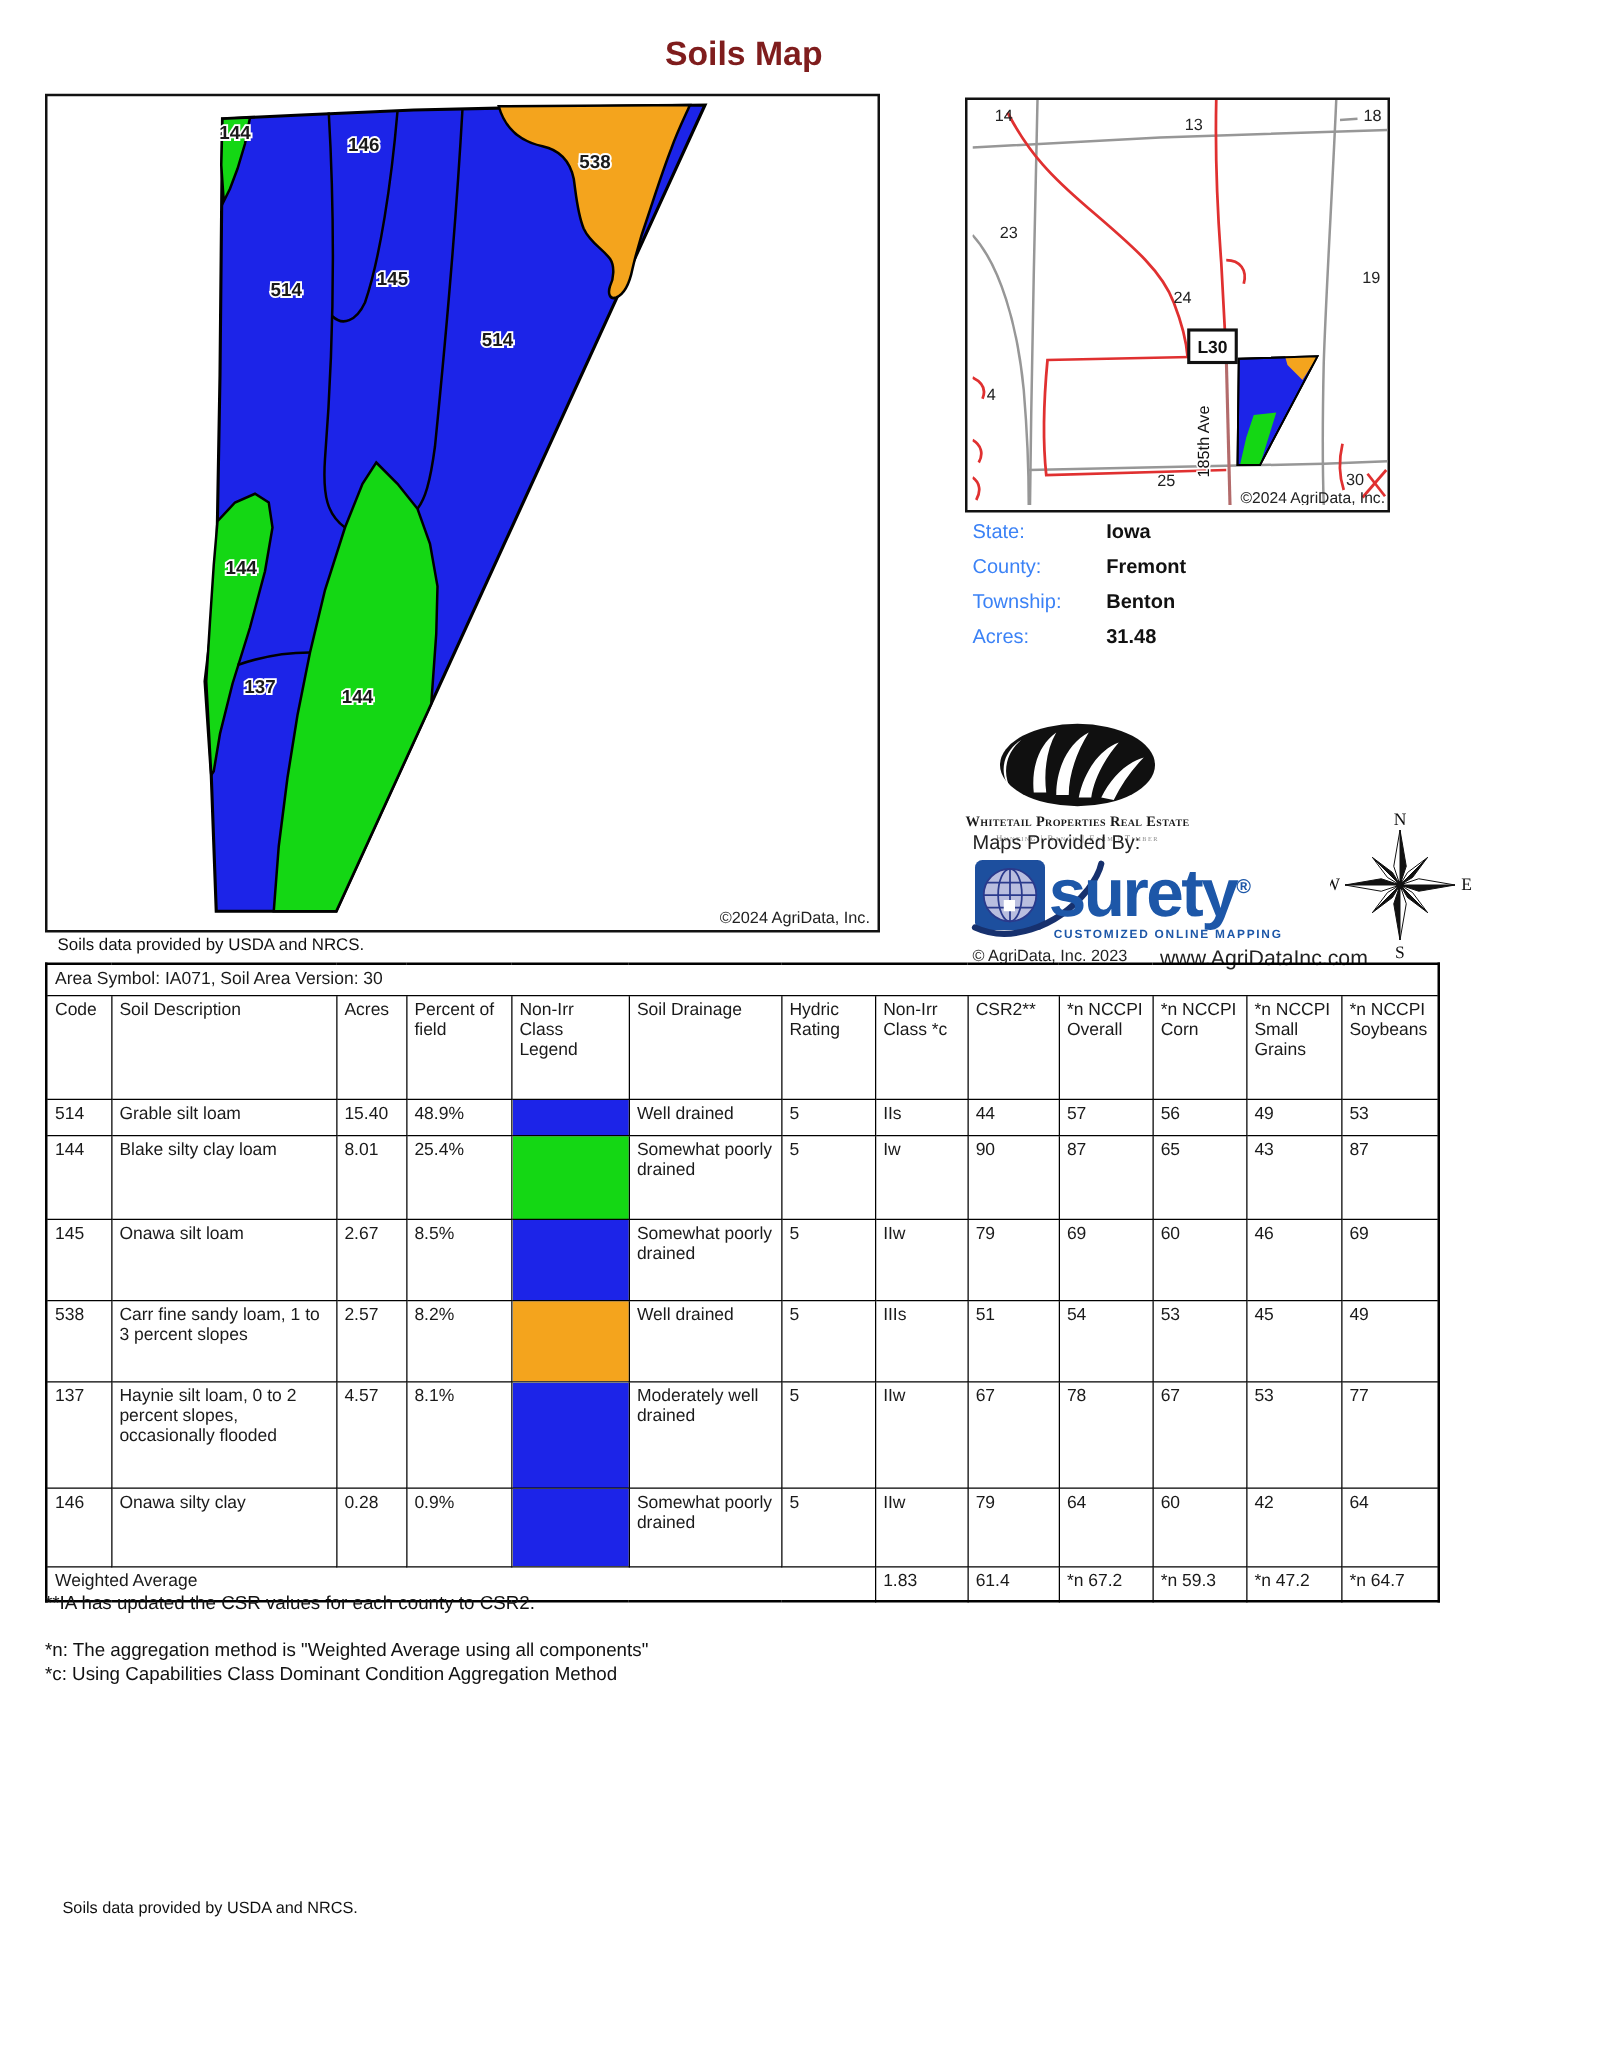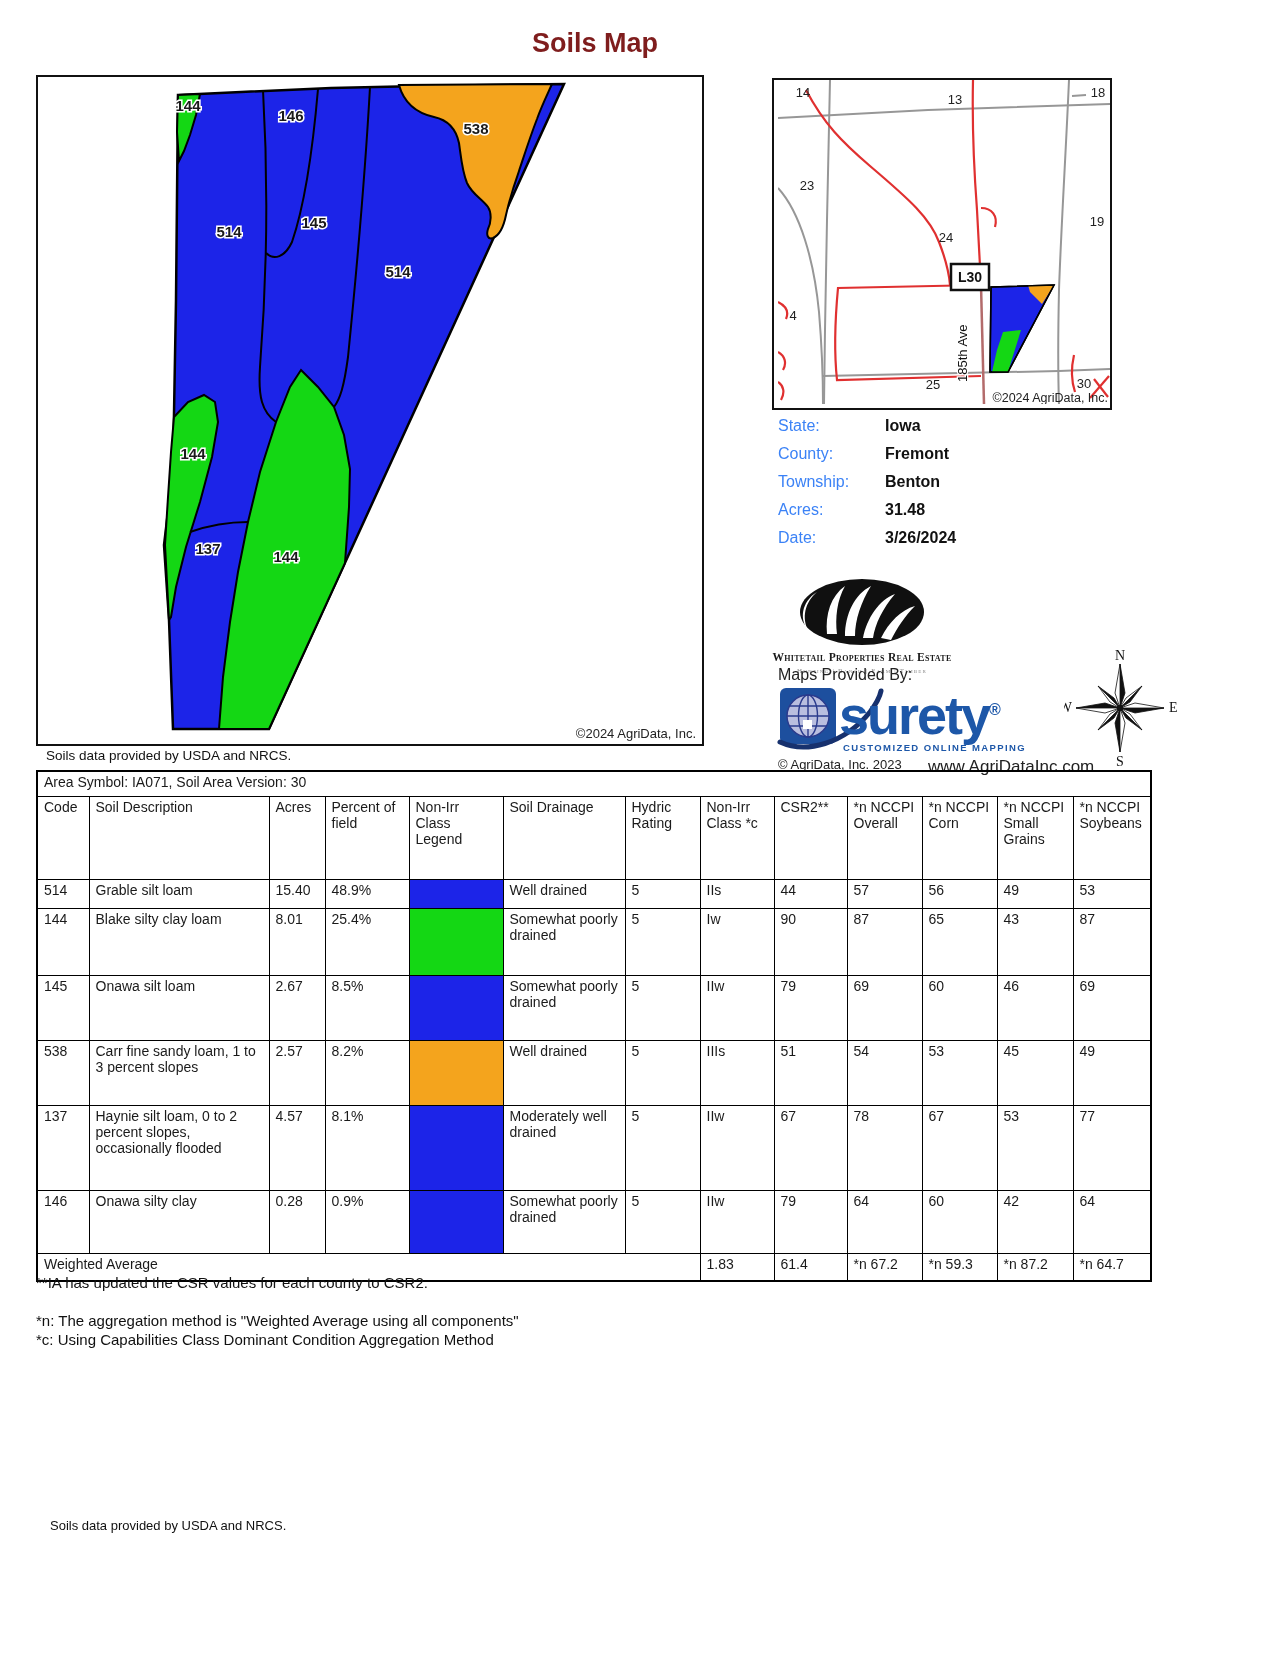--- a/index.html
+++ b/index.html
@@ -133,21 +133,20 @@
     <text transform="translate(189,302) rotate(-90)" font-size="13" fill="#111" stroke="#fff" stroke-width="2.5" paint-order="stroke">185th Ave</text>
     <text x="330" y="322" text-anchor="end" font-size="12.5" fill="#222">©2024 AgriData, Inc.</text>
   </svg>
 </div>
 
 <div class="abs" id="location-info">
   <div class="info-row"><span class="info-label">State:</span><span class="info-value">Iowa</span></div>
   <div class="info-row"><span class="info-label">County:</span><span class="info-value">Fremont</span></div>
   <div class="info-row"><span class="info-label">Township:</span><span class="info-value">Benton</span></div>
   <div class="info-row"><span class="info-label">Acres:</span><span class="info-value">31.48</span></div>
-  <div class="info-row"><span class="info-label">Date:</span><span class="info-value">3/26/2024</span></div>
 </div>
 
 <svg class="abs" id="whitetail-logo" viewBox="0 0 195 102">
   <ellipse cx="97" cy="36" rx="62" ry="33" fill="#101010"></ellipse>
   <g fill="#ffffff">
     <path d="M 52,16 C 40,26 36,42 44,56 C 34,44 36,26 52,16 Z"></path>
     <path d="M 62,58 C 60,38 66,20 80,10 C 72,24 70,42 72,58 Z"></path>
     <path d="M 80,60 C 80,38 90,18 106,10 C 96,26 90,44 90,60 Z"></path>
     <path d="M 98,62 C 102,42 114,24 130,18 C 118,32 110,48 108,62 Z"></path>
     <path d="M 116,62 C 124,46 136,34 150,30 C 140,40 132,52 126,64 Z"></path>
@@ -332,21 +331,21 @@
         <td class="ar">64</td>
       </tr>
     </tbody>
   <tbody>
     <tr class="wavg">
       <td colspan="7" class="ar">Weighted Average</td>
       <td class="ar">1.83</td>
       <td class="ar">61.4</td>
       <td class="ar">*n 67.2</td>
       <td class="ar">*n 59.3</td>
-      <td class="ar">*n 87.2</td>
+      <td class="ar">*n 47.2</td>
       <td class="ar">*n 64.7</td>
     </tr>
   </tbody>
 </table>
 
 <div class="abs footnote" id="footnote-csr">**IA has updated the CSR values for each county to CSR2.</div>
 <div class="abs footnote" id="footnote-n">*n: The aggregation method is "Weighted Average using all components"</div>
 <div class="abs footnote" id="footnote-c">*c: Using Capabilities Class Dominant Condition Aggregation Method</div>
 <div class="abs" id="footer-caption">Soils data provided by USDA and NRCS.</div>
 

